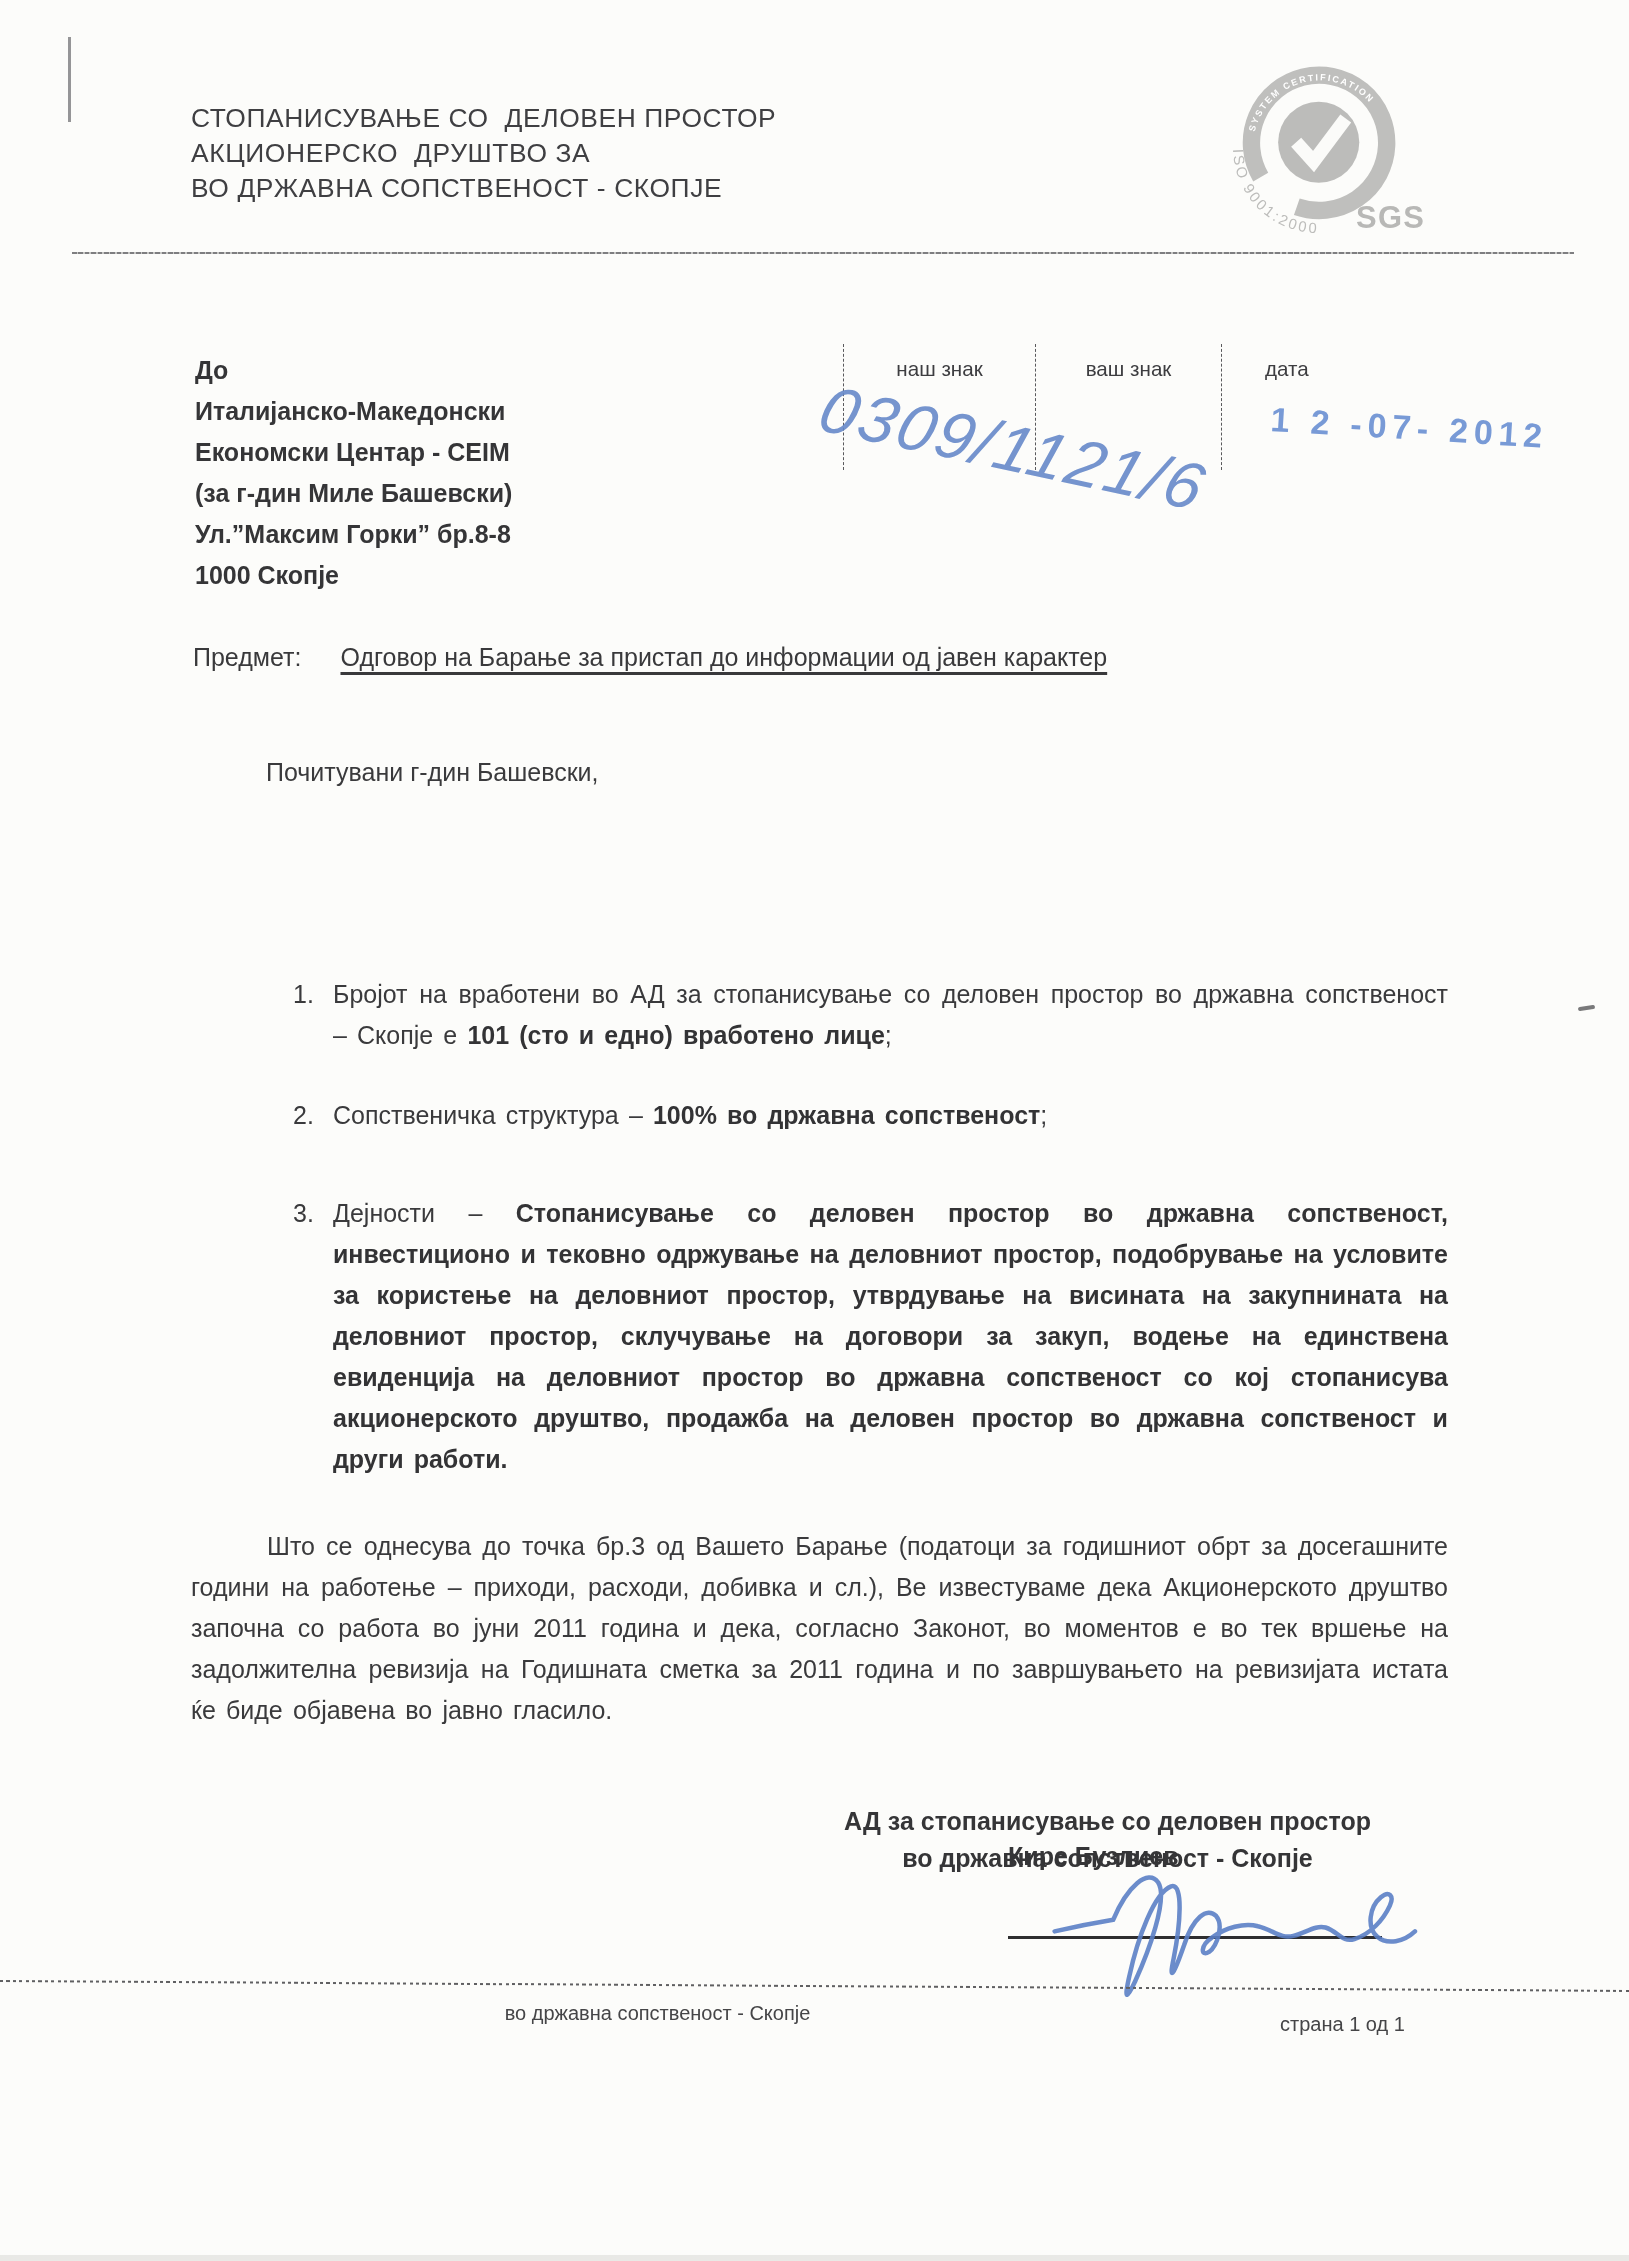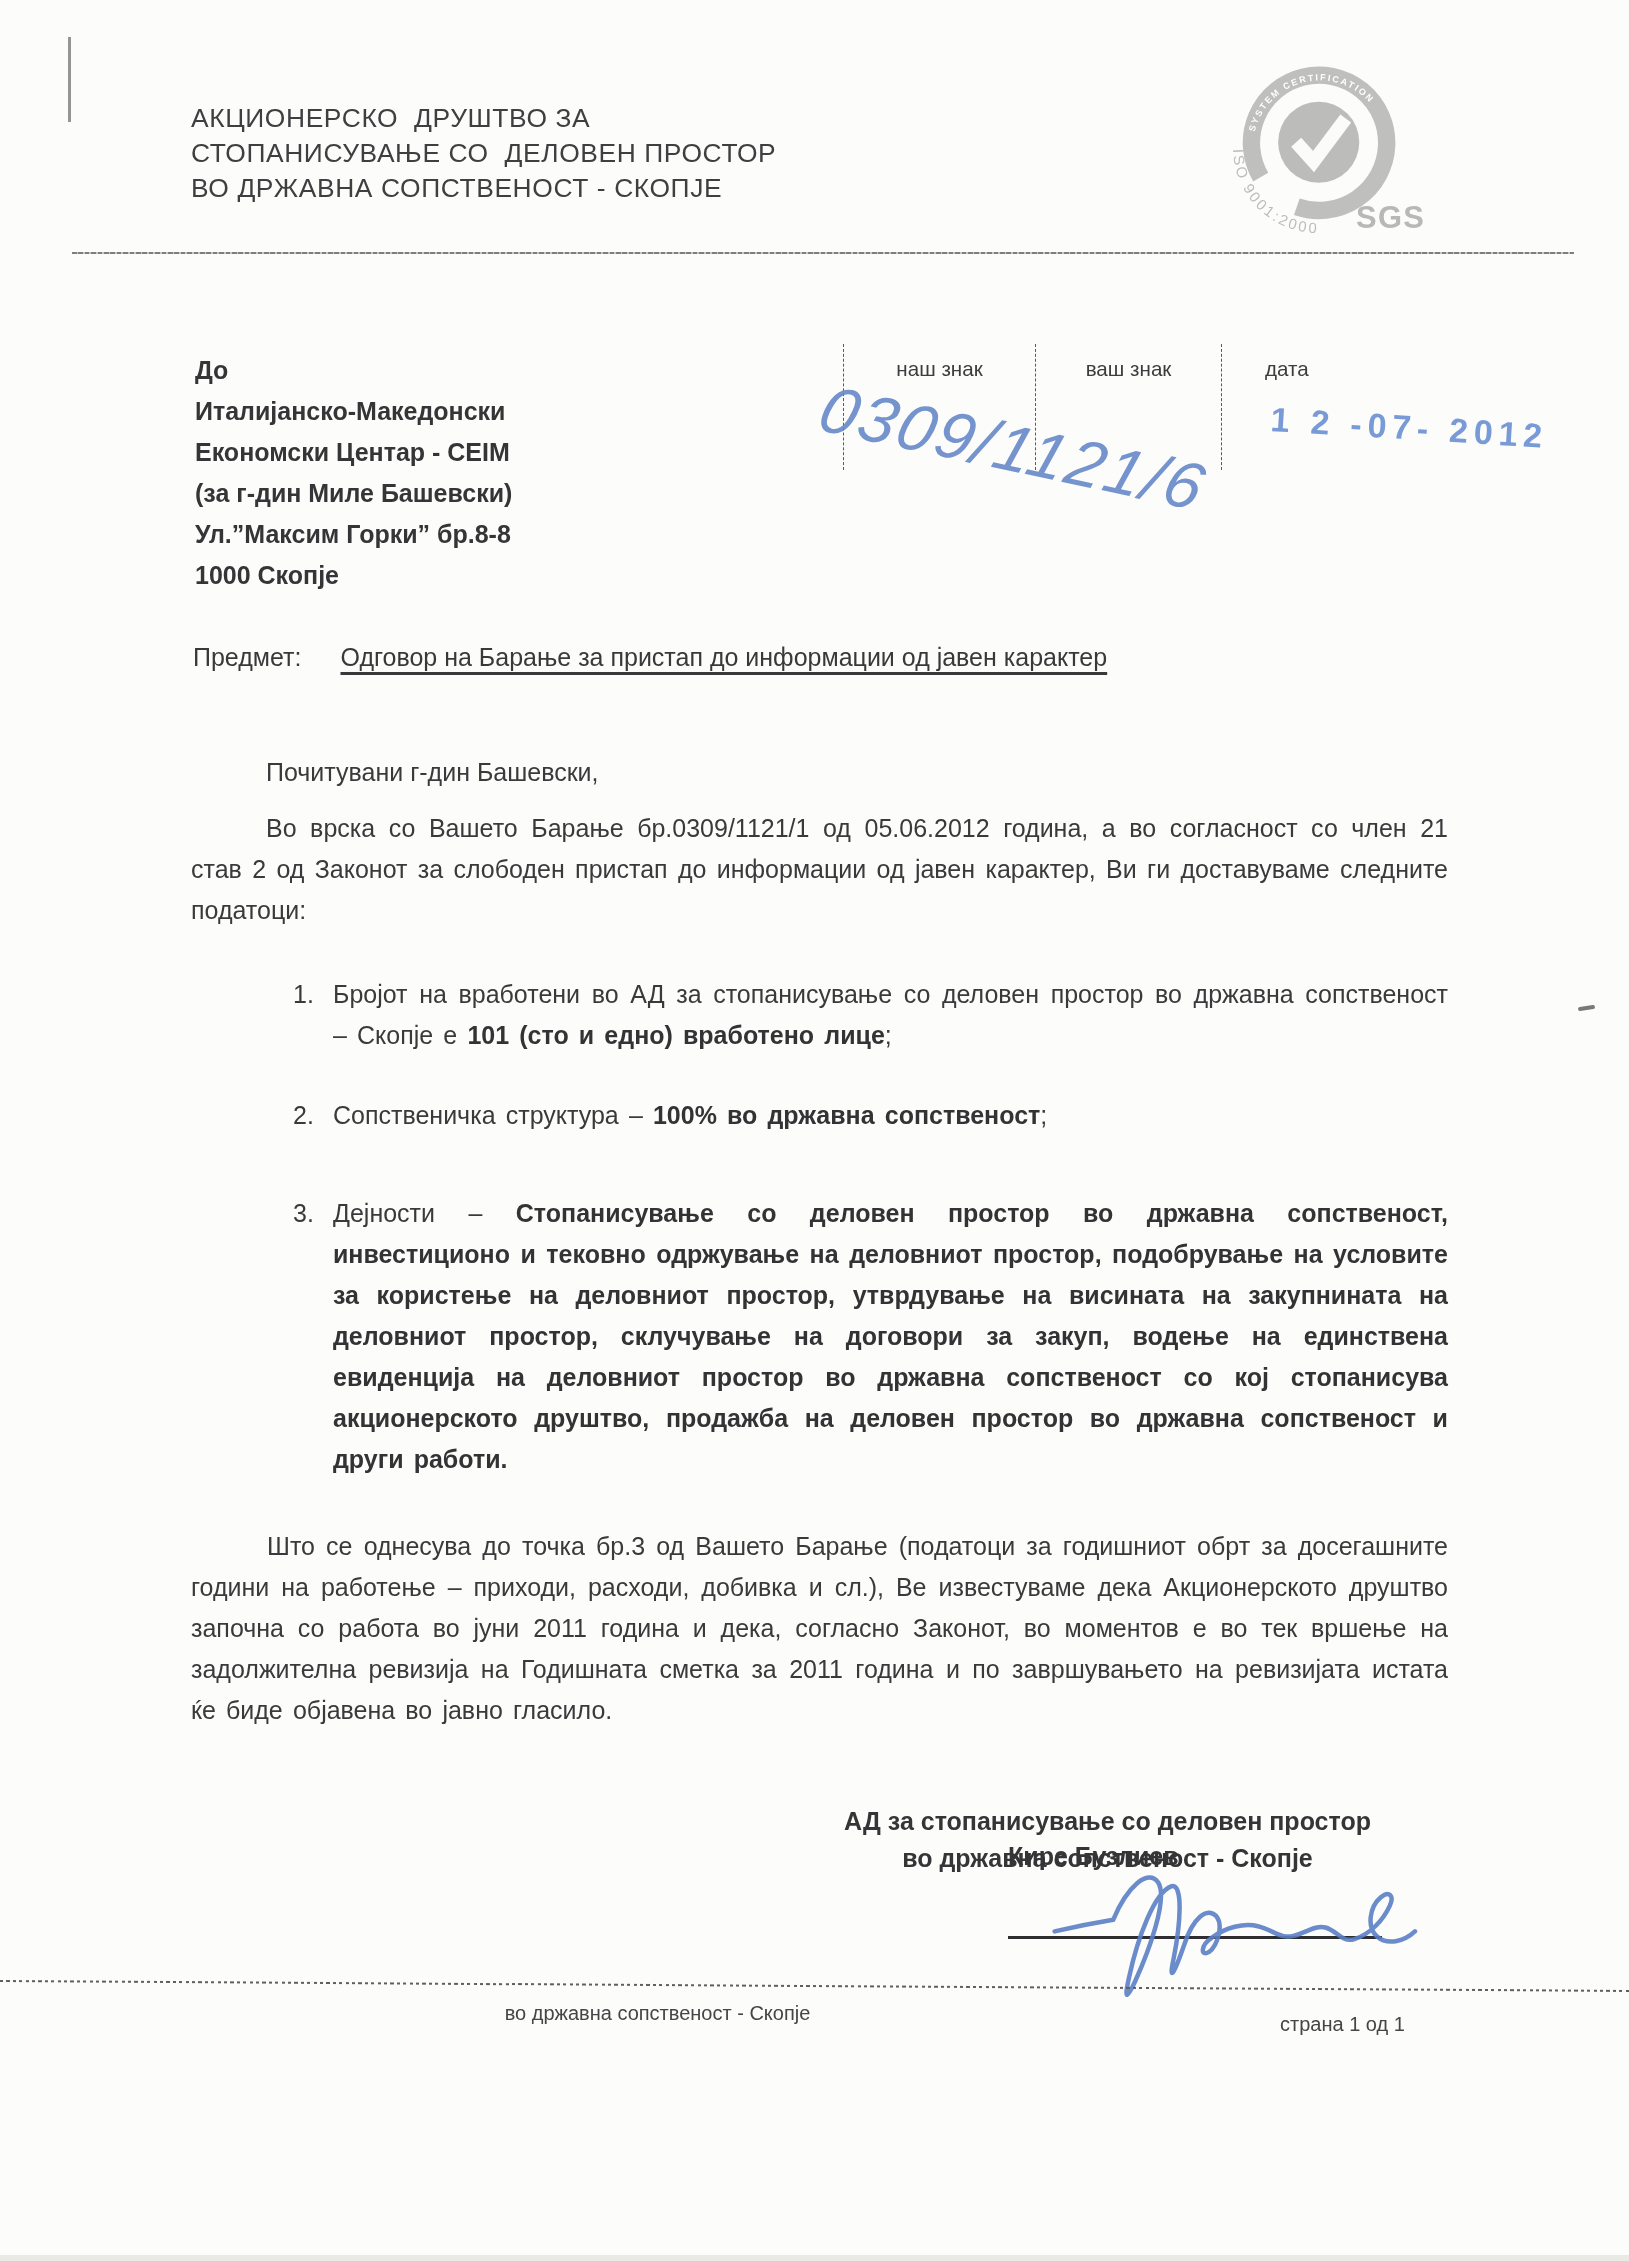--- a/index.html
+++ b/index.html
@@ -108,22 +108,22 @@
   .artifact-edge{position:absolute;left:68px;top:37px;width:2.6px;height:85px;background:#6a6a6c;opacity:.7;}
   .artifact-dash{position:absolute;left:1578px;top:1006px;width:17px;height:3.9px;background:#58585a;border-radius:1.9px;transform:rotate(-8deg);opacity:.8;}
   .artifact-bottom{position:absolute;left:0;bottom:0;width:1630px;height:5.8px;background:#e9e9e6;}
 </style>
 </head>
 <body>
 
 <div class="page">
 
   <div class="company-head">
+    <div class="pre">СТОПАНИСУВАЊЕ СО  ДЕЛОВЕН ПРОСТОР</div>
     <div class="pre">АКЦИОНЕРСКО  ДРУШТВО ЗА</div>
-    <div class="pre">СТОПАНИСУВАЊЕ СО  ДЕЛОВЕН ПРОСТОР</div>
     <div class="pre">ВО ДРЖАВНА СОПСТВЕНОСТ - СКОПЈЕ</div>
   </div>
 
   <div class="logo">
     <svg width="219" height="200" viewBox="0 0 340 310">
       <defs>
         <path id="topArc" d="M 60 135 A 104 104 0 0 1 262 120" fill="none"></path>
         <path id="isoArc" d="M 28 150 A 132 132 0 0 0 215 272" fill="none"></path>
       </defs>
 
@@ -162,21 +162,20 @@
   </div>
   <div class="ref-handwriting">0309/1121/6</div>
   <div class="date-stamp">1 2 -07- 2012</div>
 
   <div class="subject">
     <span class="label">Предмет:</span><span class="text">Одговор на Барање за пристап до информации од јавен карактер</span>
   </div>
 
   <div class="salutation">Почитувани г-дин Башевски,</div>
 
-  <div class="para intro">Во врска со Вашето Барање бр.0309/1121/1 од 05.06.2012 година, а во согласност со член 21 став 2 од Законот за слободен пристап до информации од јавен карактер, Ви ги доставуваме следните податоци:</div>
 
   <div class="list">
     <div class="list-item i1">
       <span class="num">1.</span><span>Бројот на вработени во АД за стопанисување со деловен простор во државна сопственост – Скопје е </span><span class="bold">101 (сто и едно) вработено лице</span><span>;</span>
     </div>
     <div class="list-item i2">
       <span class="num">2.</span><span>Сопственичка структура – </span><span class="bold">100% во државна сопственост</span><span>;</span>
     </div>
     <div class="list-item i3">
       <span class="num">3.</span><span>Дејности – </span><span class="bold">Стопанисување со деловен простор во државна сопственост, инвестиционо и тековно одржување на деловниот простор, подобрување на условите за користење на деловниот простор, утврдување на висината на закупнината на деловниот простор, склучување на договори за закуп, водење на единствена евиденција на деловниот простор во државна сопственост со кој стопанисува акционерското друштво, продажба на деловен простор во државна сопственост и други работи.</span><span></span>

